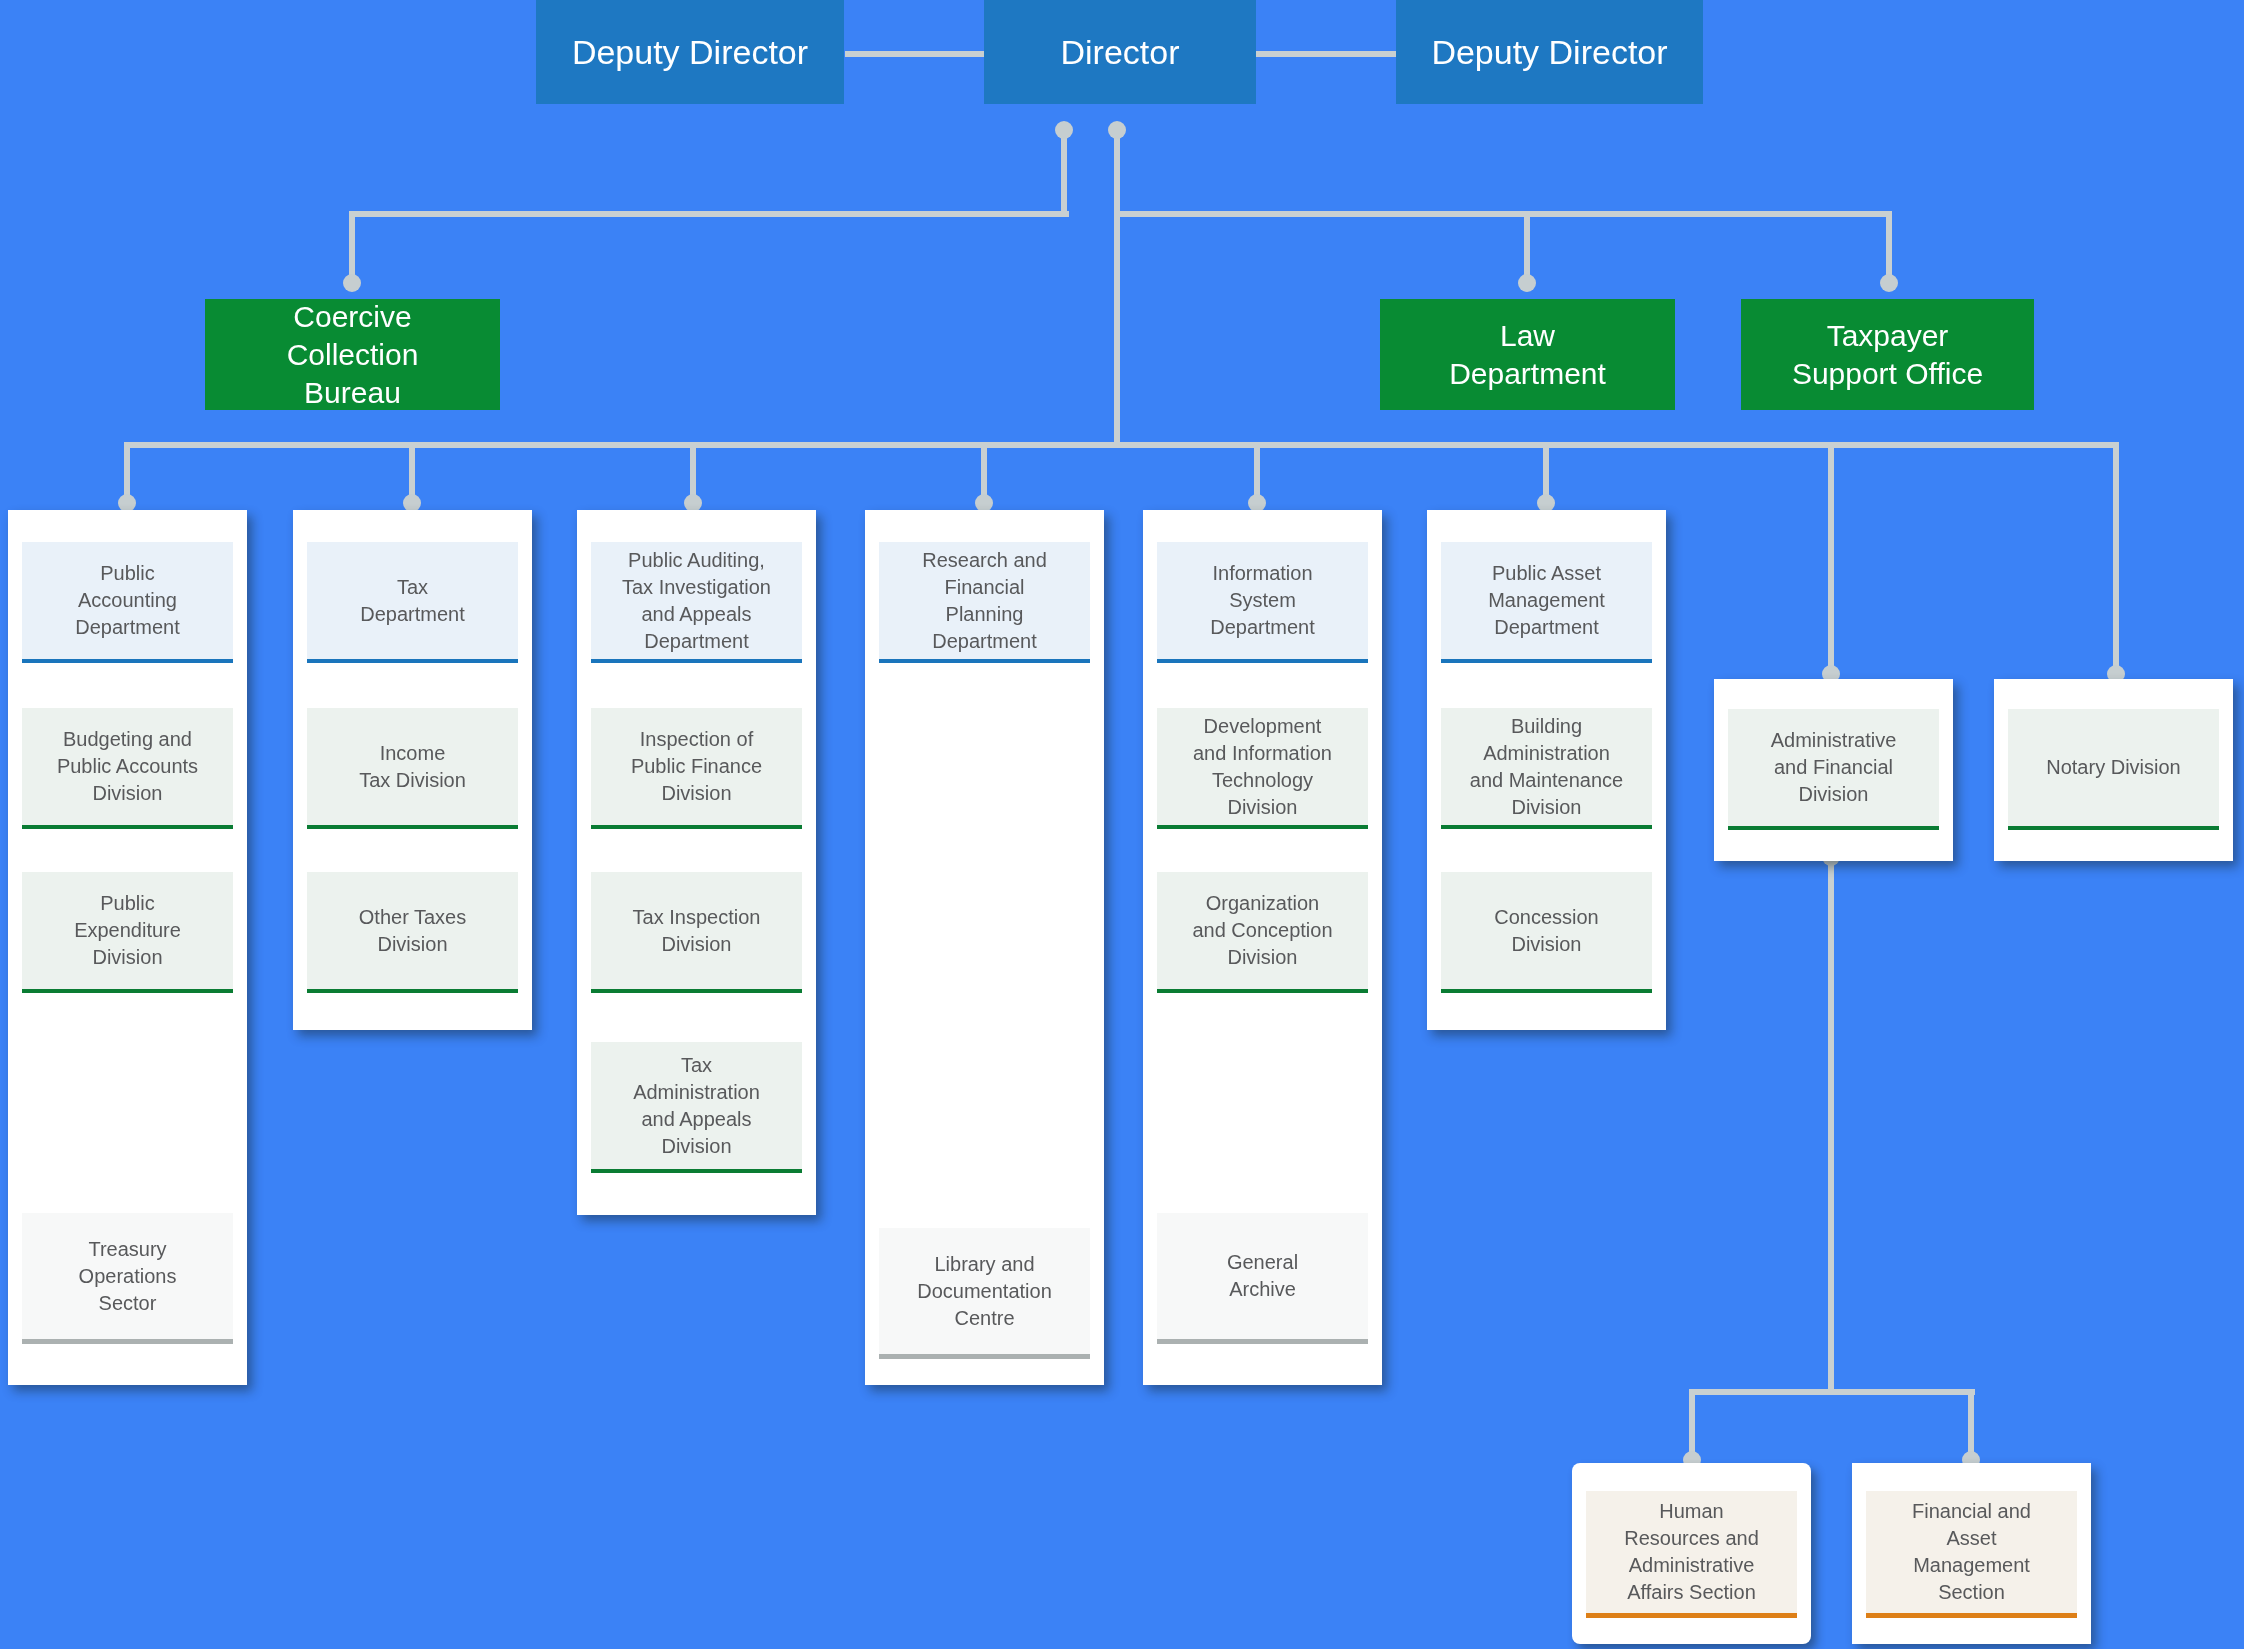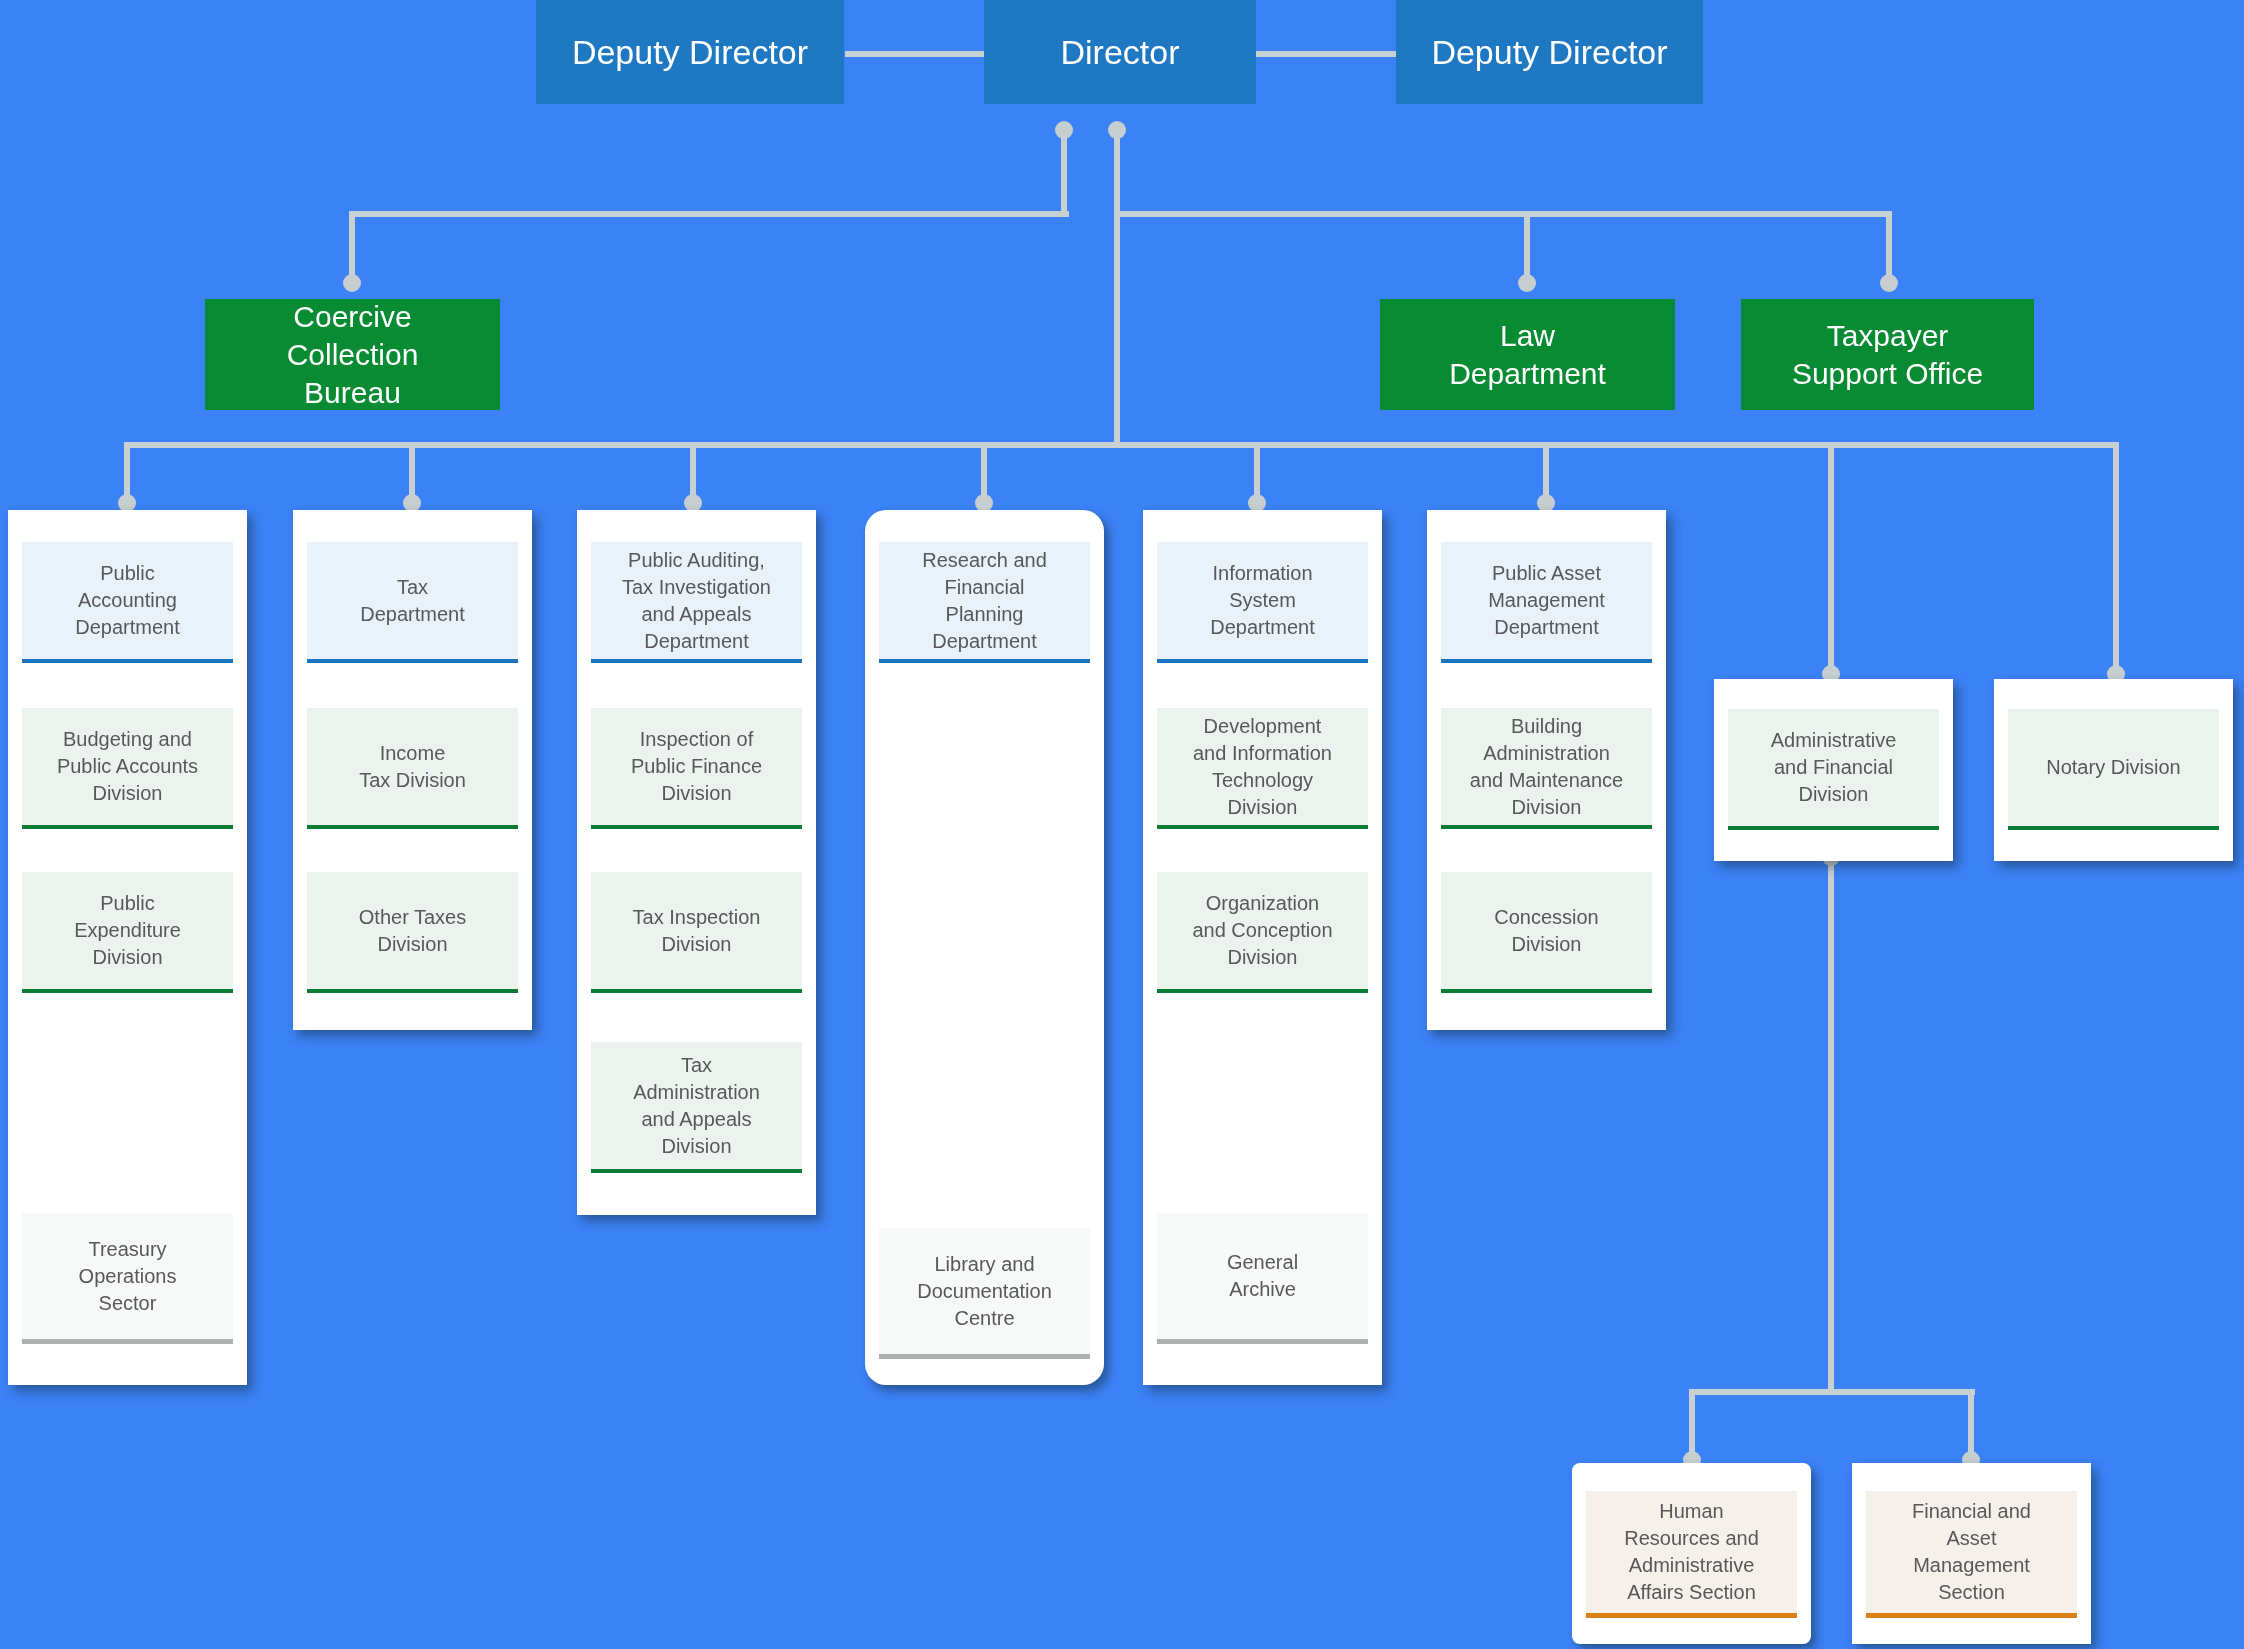--- a/index.html
+++ b/index.html
@@ -110,21 +110,21 @@
 Public Finance
 Division</div>
     <div class="node divn" style="top:362px;">Tax Inspection
 Division</div>
     <div class="node divn tall" style="top:532px;">Tax
 Administration
 and Appeals
 Division</div>
   </div>
 
-  <div class="panel" style="left:865px;top:510px;width:239px;height:875px;border-radius:21px;">
+  <div class="panel" style="left:865px;top:510px;width:239px;height:875px;">
     <div class="node dept" style="top:32px;">Research and
 Financial
 Planning
 Department</div>
     <div class="node gray" style="top:718px;">Library and
 Documentation
 Centre</div>
   </div>
 
   <div class="panel" style="left:1143px;top:510px;width:239px;height:875px;">

